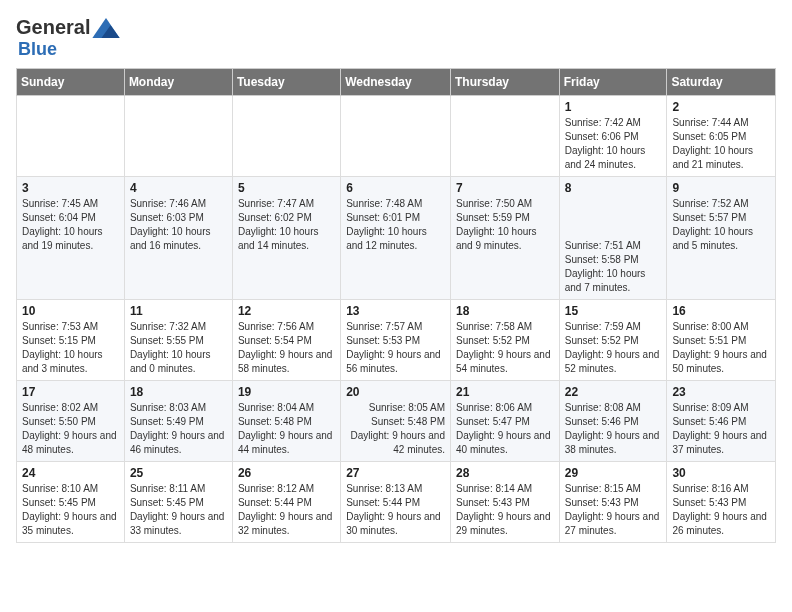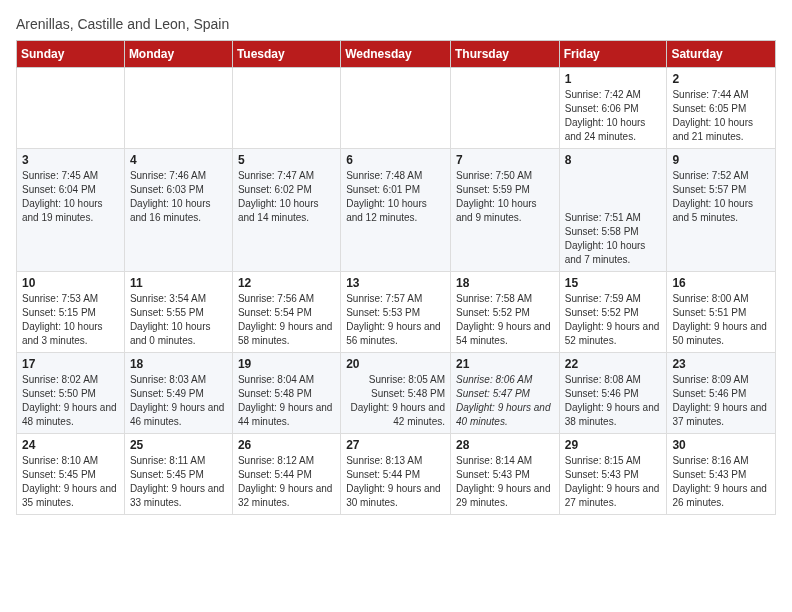--- a/index.html
+++ b/index.html
@@ -45,21 +45,21 @@
     .subtitle {
       font-size: 14px;
       color: #444;
     }
     .calendar {
       width: 100%;
       border-collapse: collapse;
       border: 1px solid #ccc;
     }
     .calendar th {
-      background-color: #b91c1c;
+      background-color: #737373;
       color: #fff;
       font-size: 12px;
       font-weight: bold;
       padding: 6px 4px;
       text-align: left;
       border: 1px solid #ccc;
     }
     .calendar td {
       vertical-align: top;
       border: 1px solid #ddd;
@@ -89,22 +89,31 @@
       color: #333;
     }
     .empty-cell {
       background: #fff !important;
     }
   </style>
 </head>
 <body>
 
 <div class="header-area">
+  <div class="logo">
+    <div class="logo-text">
+      <span class="general">General</span>
+      <svg class="logo-icon" viewBox="0 0 30 22" xmlns="http://www.w3.org/2000/svg">
+        <polygon points="0,22 15,0 30,22" fill="#2d6db5"></polygon>
+        <polygon points="10,22 20,8 30,22" fill="#1a4a8a"></polygon>
+      </svg>
+    </div>
+    <span style="color:#2d6db5; font-size:18px; font-weight:bold; margin-left:2px;">Blue</span>
+  </div>
   <div class="title-area">
-    <div class="subtitle">Arenillas, Castille and Leon, Spain</div>
   </div>
 </div>
 
 <table class="calendar">
   <thead>
     <tr>
     <th>Sunday</th>
         <th>Monday</th>
         <th>Tuesday</th>
         <th>Wednesday</th>
@@ -179,21 +188,21 @@
       </tr>
       <tr>
         <td>
           <span class="day-number">10</span>
           <div class="day-info" style="white-space: pre-line;">Sunrise: 7:53 AM
 Sunset: 5:15 PM
 Daylight: 10 hours and 3 minutes.</div>
         </td>
         <td>
           <span class="day-number">11</span>
-          <div class="day-info" style="white-space: pre-line;">Sunrise: 3:54 AM
+          <div class="day-info" style="white-space: pre-line;">Sunrise: 7:32 AM
 Sunset: 5:55 PM
 Daylight: 10 hours and 0 minutes.</div>
         </td>
         <td>
           <span class="day-number">12</span>
           <div class="day-info" style="white-space: pre-line;">Sunrise: 7:56 AM
 Sunset: 5:54 PM
 Daylight: 9 hours and 58 minutes.</div>
         </td>
         <td>
@@ -241,21 +250,21 @@
 Daylight: 9 hours and 44 minutes.</div>
         </td>
         <td>
           <span class="day-number">20</span>
           <div class="day-info" style="white-space: pre-line; text-align: right;">Sunrise: 8:05 AM
 Sunset: 5:48 PM
 Daylight: 9 hours and 42 minutes.</div>
         </td>
         <td>
           <span class="day-number">21</span>
-          <div class="day-info" style="white-space: pre-line; font-style: italic;">Sunrise: 8:06 AM
+          <div class="day-info" style="white-space: pre-line;">Sunrise: 8:06 AM
 Sunset: 5:47 PM
 Daylight: 9 hours and 40 minutes.</div>
         </td>
         <td>
           <span class="day-number">22</span>
           <div class="day-info" style="white-space: pre-line;">Sunrise: 8:08 AM
 Sunset: 5:46 PM
 Daylight: 9 hours and 38 minutes.</div>
         </td>
         <td>

